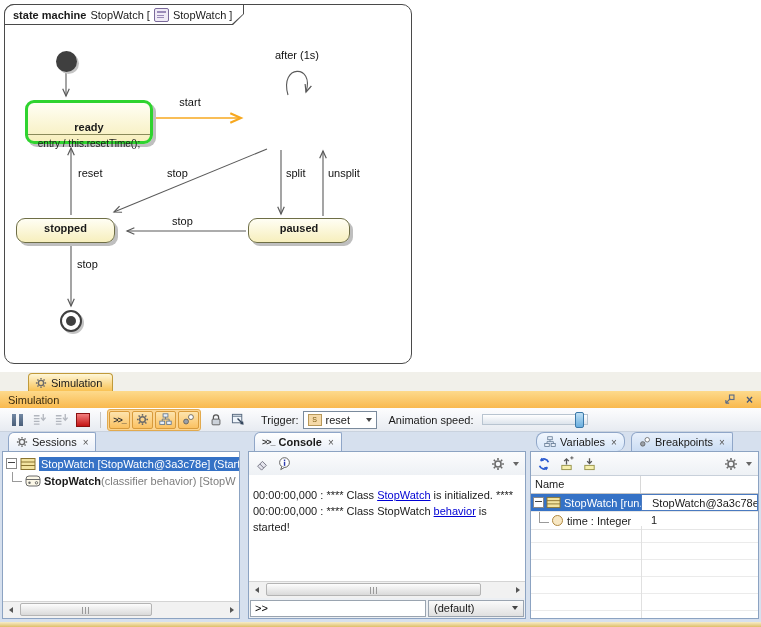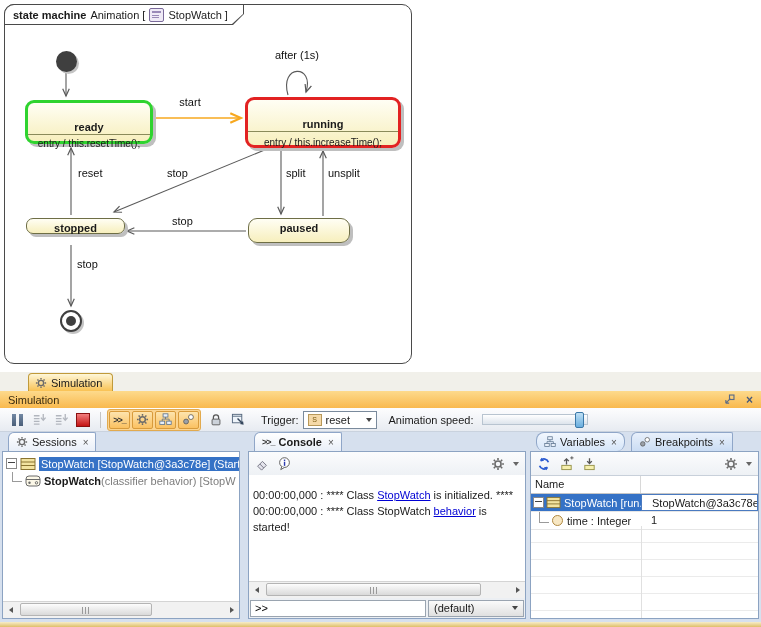--- a/index.html
+++ b/index.html
@@ -203,21 +203,21 @@
   </defs>
 </svg>
 
 <div class="screen">
 
   <div class="dgm">
     <div class="frame"></div>
     <div class="ftab">
       <div class="ftab-in">
         <b>state machine</b>
-        <span>Animation [</span>
+        <span>StopWatch [</span>
         <span class="dico"></span>
         <span>StopWatch ]</span>
       </div>
     </div>
 
     <svg class="wires">
       <defs>
         <marker id="mg" markerWidth="9" markerHeight="8" refX="7.2" refY="3.5" orient="auto">
           <path d="M0.5,0.5 L7.2,3.5 L0.5,6.5" fill="none" stroke="#5a5a5a" stroke-width="1.1"></path>
         </marker>
@@ -246,26 +246,22 @@
       <text x="77" y="268">stop</text>
     </svg>
 
     <div class="node-init"></div>
 
     <div class="state hl-green" style="left:25px;top:100px;width:128px;height:44px;">
       <div class="sname">ready</div>
       <div class="entry">entry / this.resetTime();</div>
     </div>
 
-    <div class="state hl-red" style="left:245px;top:97px;width:156px;height:51px;">
-      <div class="sname">running</div>
-      <div class="entry" style="padding-top:5px;">entry / this.increaseTime();</div>
-    </div>
-
-    <div class="state" style="left:26px;top:218px;width:99px;height:16px;border-radius:7px;">
+
+    <div class="state" style="left:16px;top:218px;width:99px;height:25px;">
       <div class="sname" style="line-height:19px;padding:0;">stopped</div>
     </div>
 
     <div class="state" style="left:248px;top:218px;width:102px;height:25px;">
       <div class="sname" style="line-height:19px;padding:0;">paused</div>
     </div>
 
     <div class="node-final">
         <i></i>
       </div>

